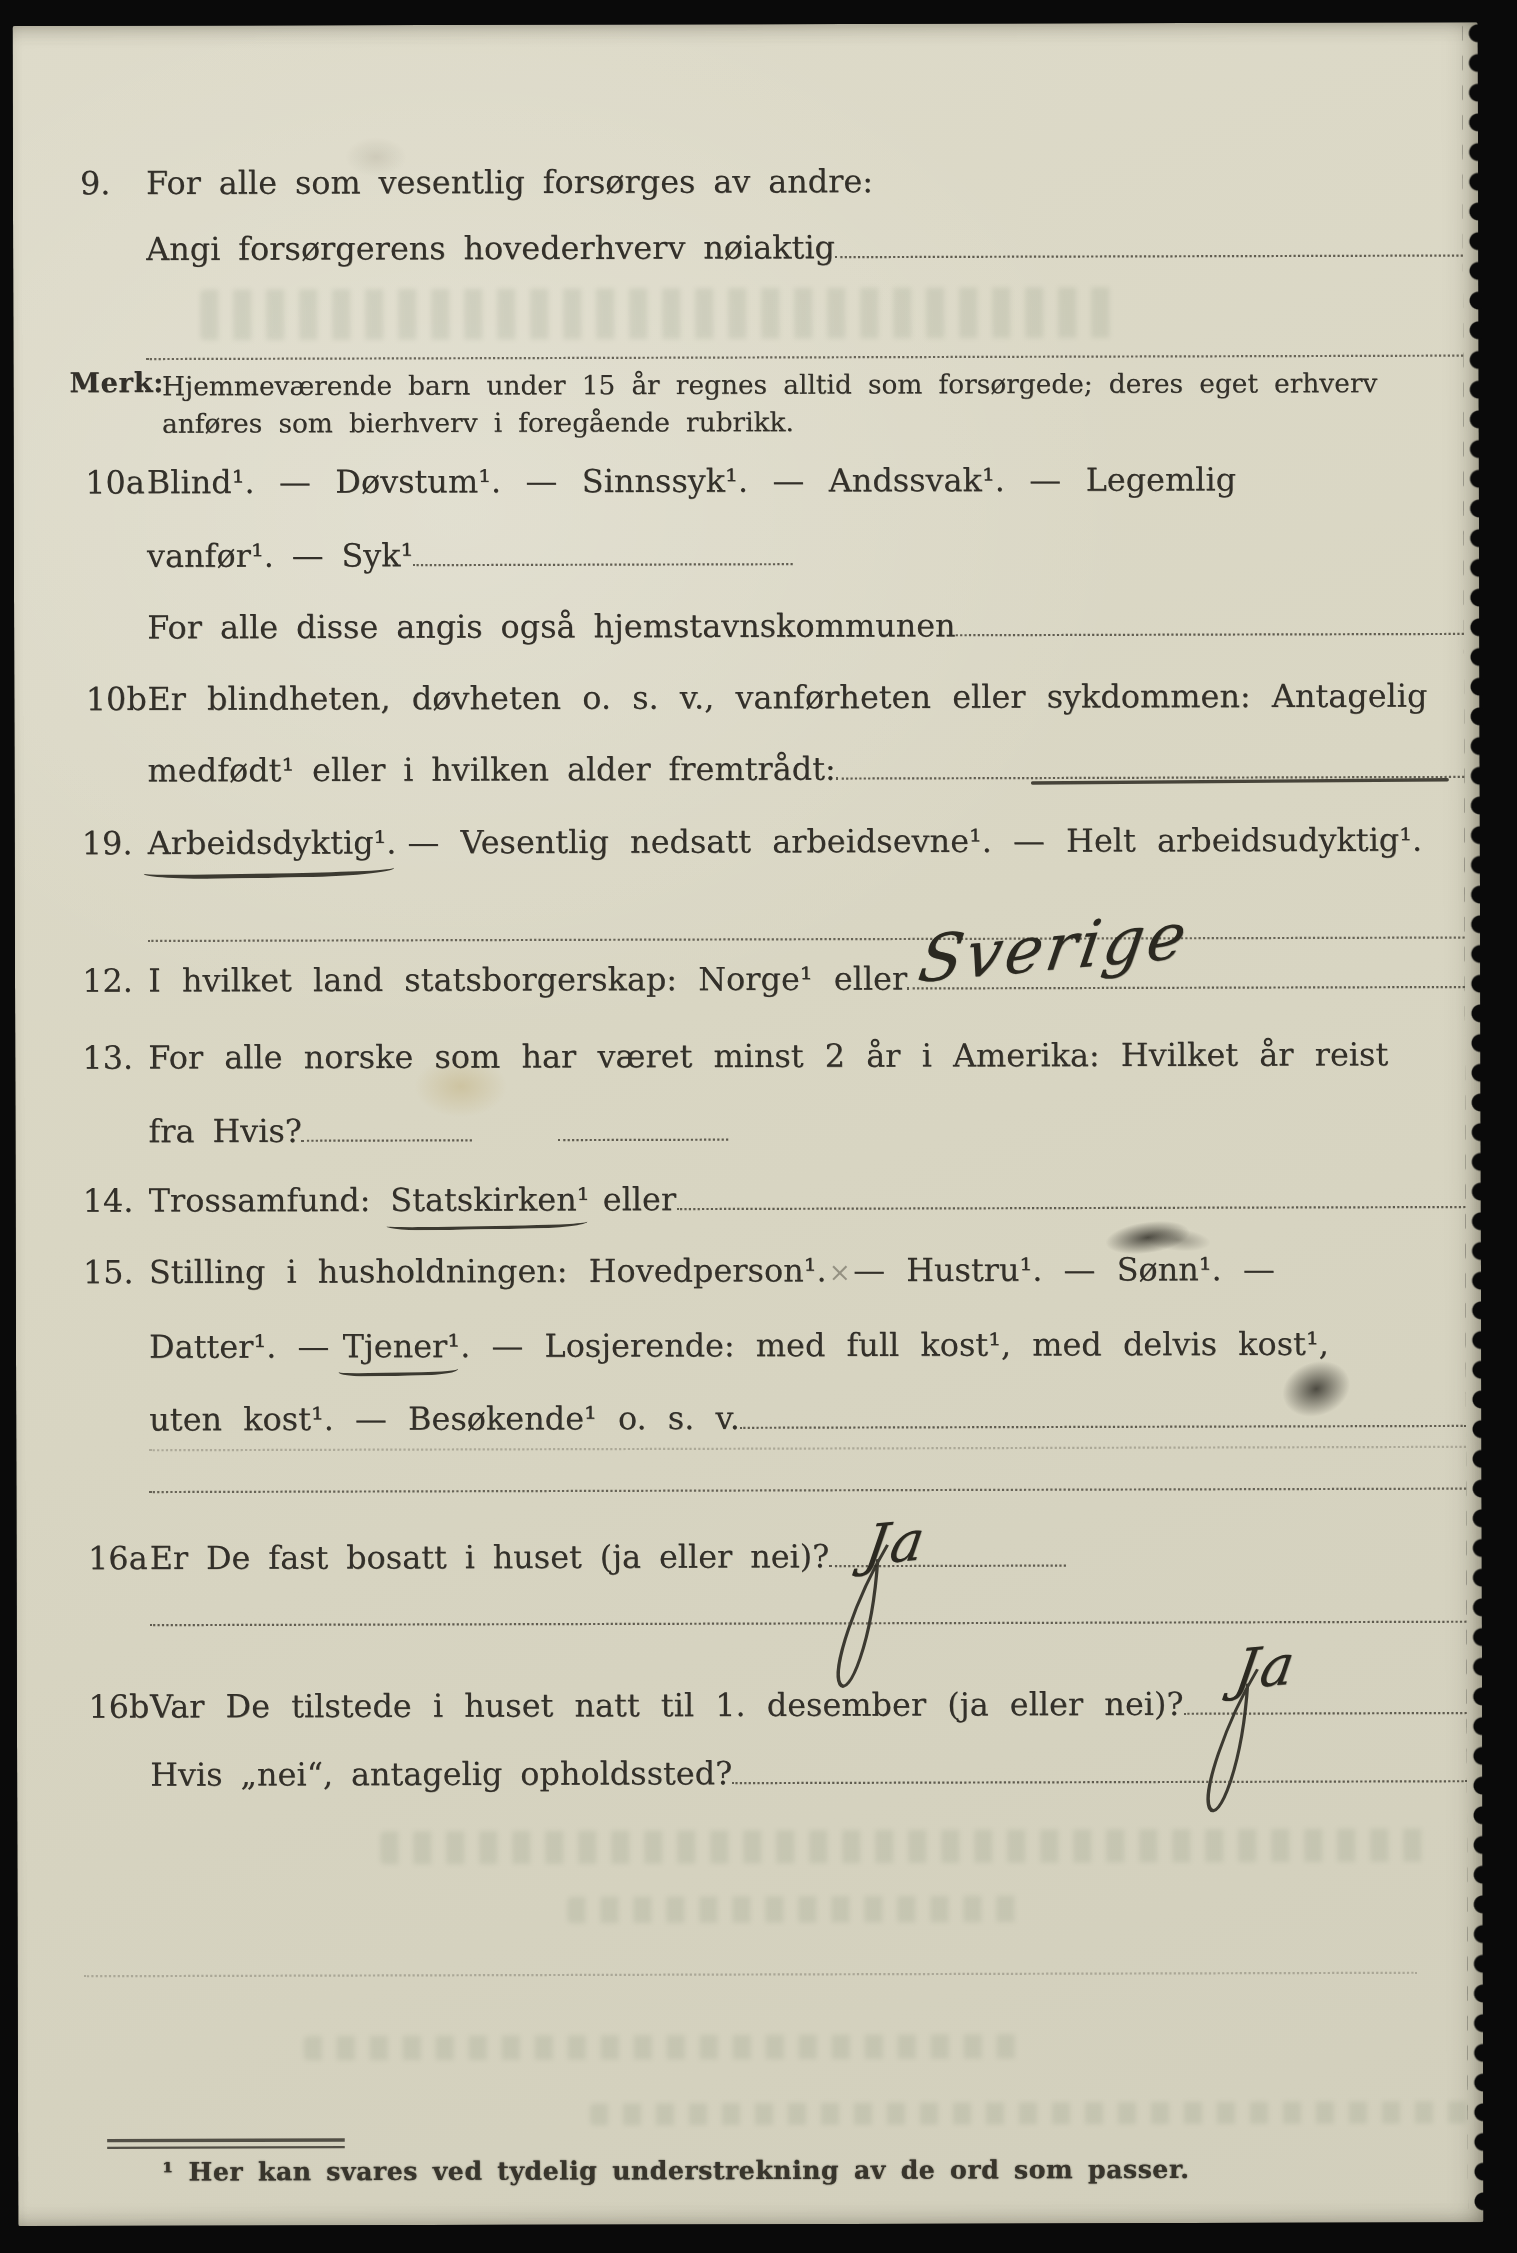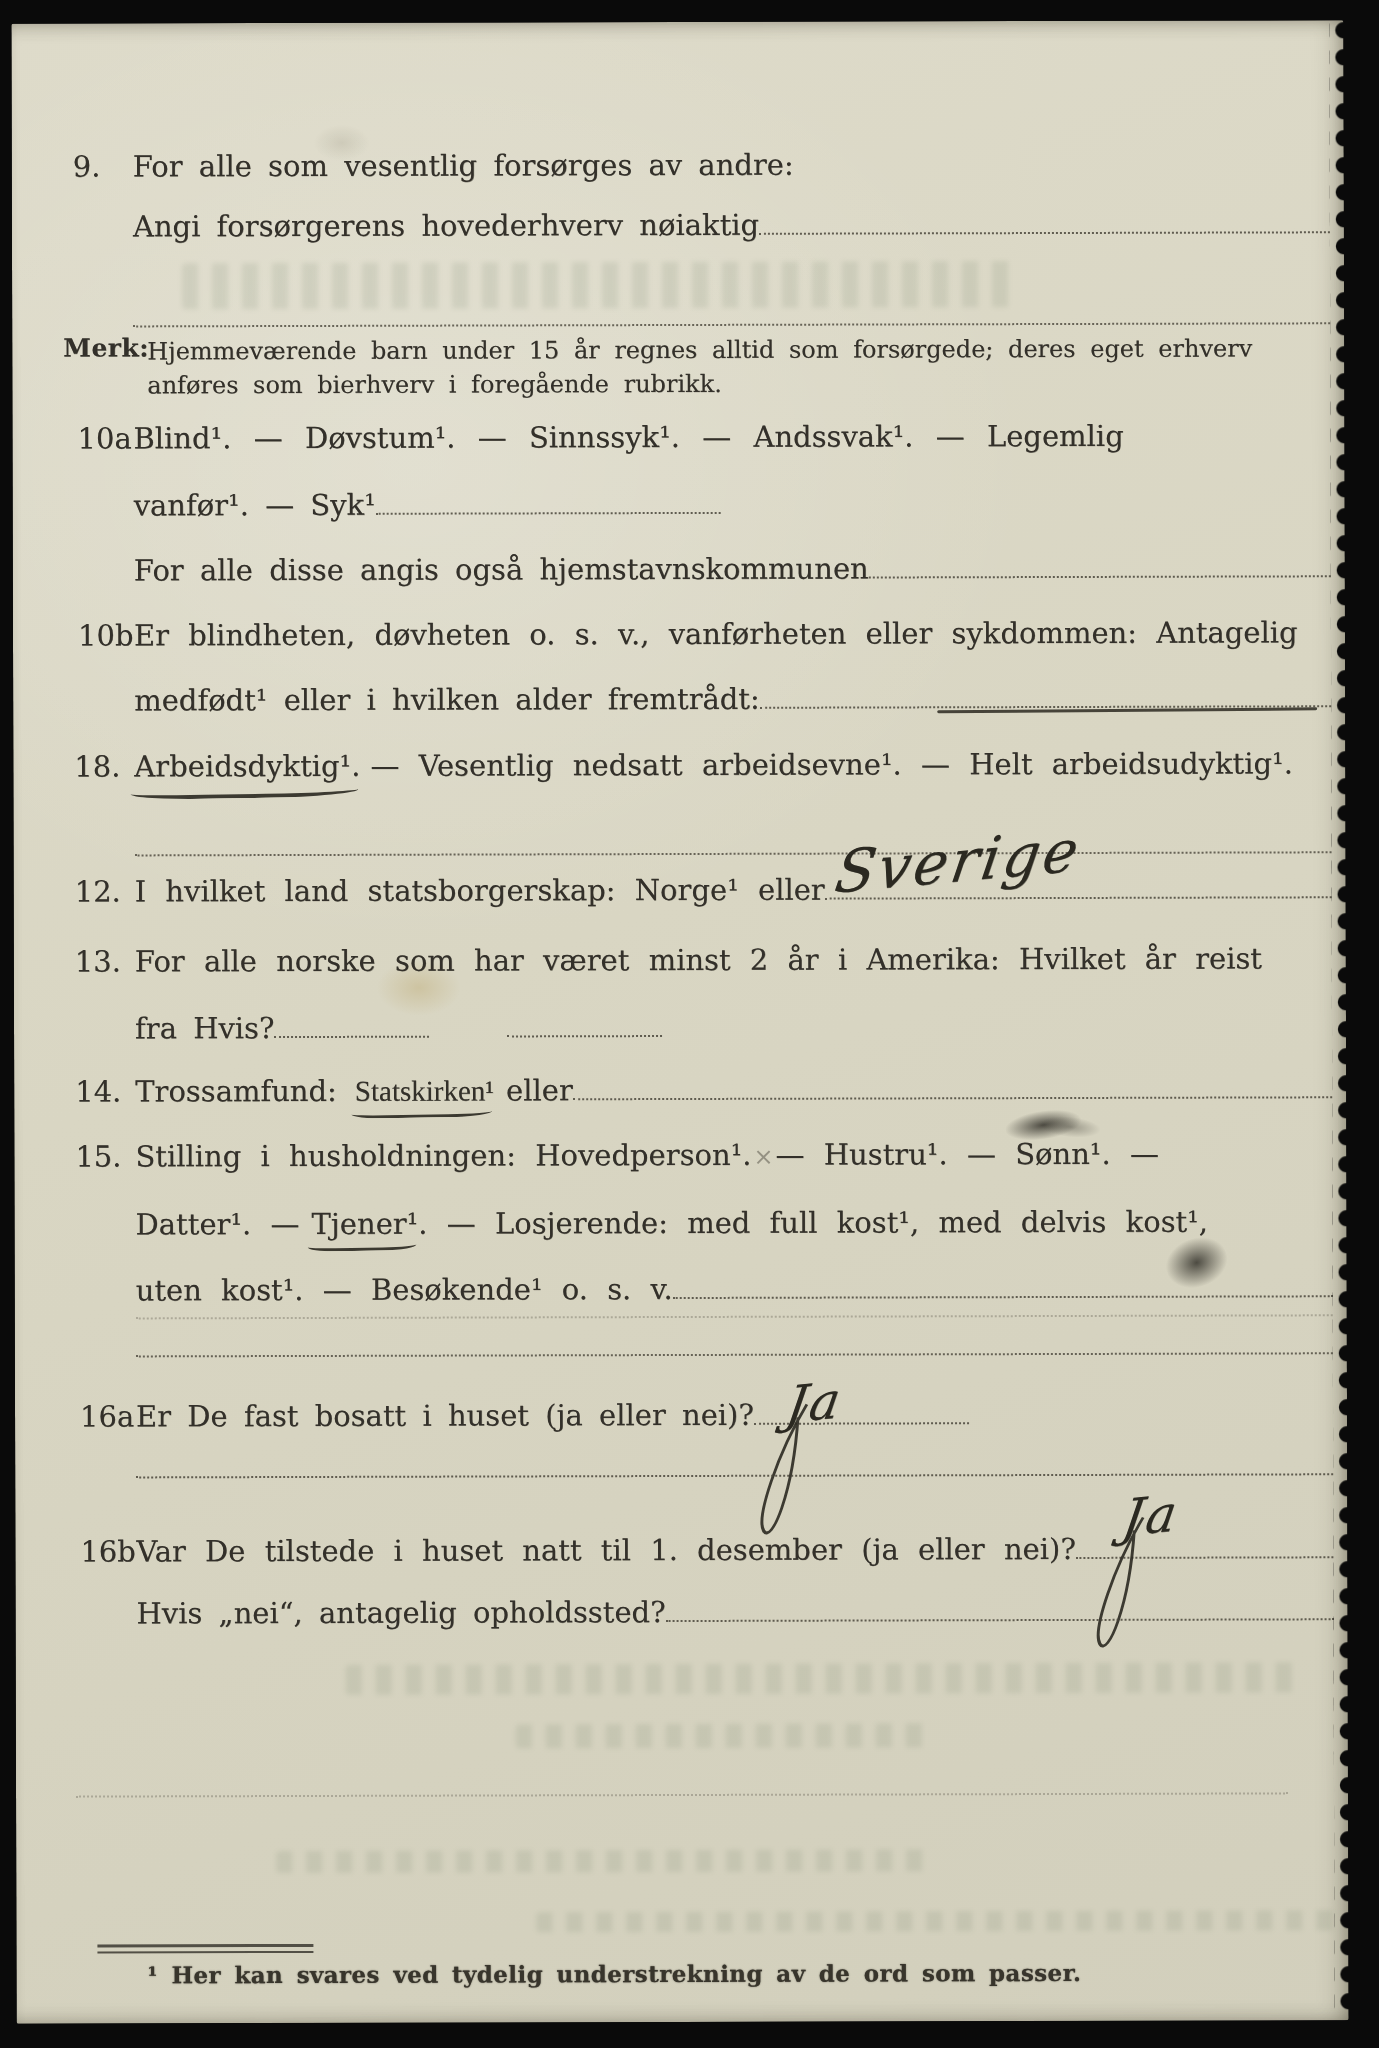--- a/index.html
+++ b/index.html
@@ -104,21 +104,21 @@
       <span class="num wide">10b</span>
       <span>Er blindheten, døvheten o. s. v., vanførheten eller sykdommen: Antagelig</span>
     </div>
     <div class="line" style="top:660px;">
       <span>medfødt¹ eller i hvilken alder fremtrådt:</span>
       <span class="dots flex1"></span>
     </div>
     <div class="stroke" style="left:924px;top:688px;width:380px;height:3px;transform:rotate(-.3deg);"></div>
 
     <div class="line sp2" style="top:726px;">
-      <span class="num">18.</span>
+      <span class="num">19.</span>
       <span class="u-hand">Arbeidsdyktig¹.</span>
       <span style="margin-left:10px;">— Vesentlig nedsatt arbeidsevne¹. — Helt arbeidsudyktig¹.</span>
     </div>
     <div class="dotline" style="top:831px;"></div>
 
     <div class="line sp2" style="top:851px;">
       <span class="num">12.</span>
       <span>I hvilket land statsborgerskap: Norge¹ eller</span>
       <span class="dots flex1"></span>
     </div>
@@ -131,21 +131,21 @@
     <div class="line short" style="top:988px;">
       <span>fra Hvis?</span>
       <span class="dots" style="width:155px;"></span>
       <span class="gap" style="width:78px;"></span>
       <span class="dots" style="width:155px;"></span>
     </div>
 
     <div class="line sp2" style="top:1051px;">
       <span class="num">14.</span>
       <span>Trossamfund:</span>
-      <span class="u-hand thin" style="margin-left:18px;font-family:Liberation Serif, serif;">Statskirken¹</span>
+      <span class="u-hand thin" style="margin-left:18px;">Statskirken¹</span>
       <span style="margin-left:12px;">eller</span>
       <span class="dots flex1"></span>
     </div>
 
     <div class="line sp2" style="top:1116px;">
       <span class="num">15.</span>
       <span>Stilling i husholdningen: Hovedperson¹.</span>
       <span class="pencil">×</span>
       <span>— Hustru¹. — Sønn¹. —</span>
     </div>

